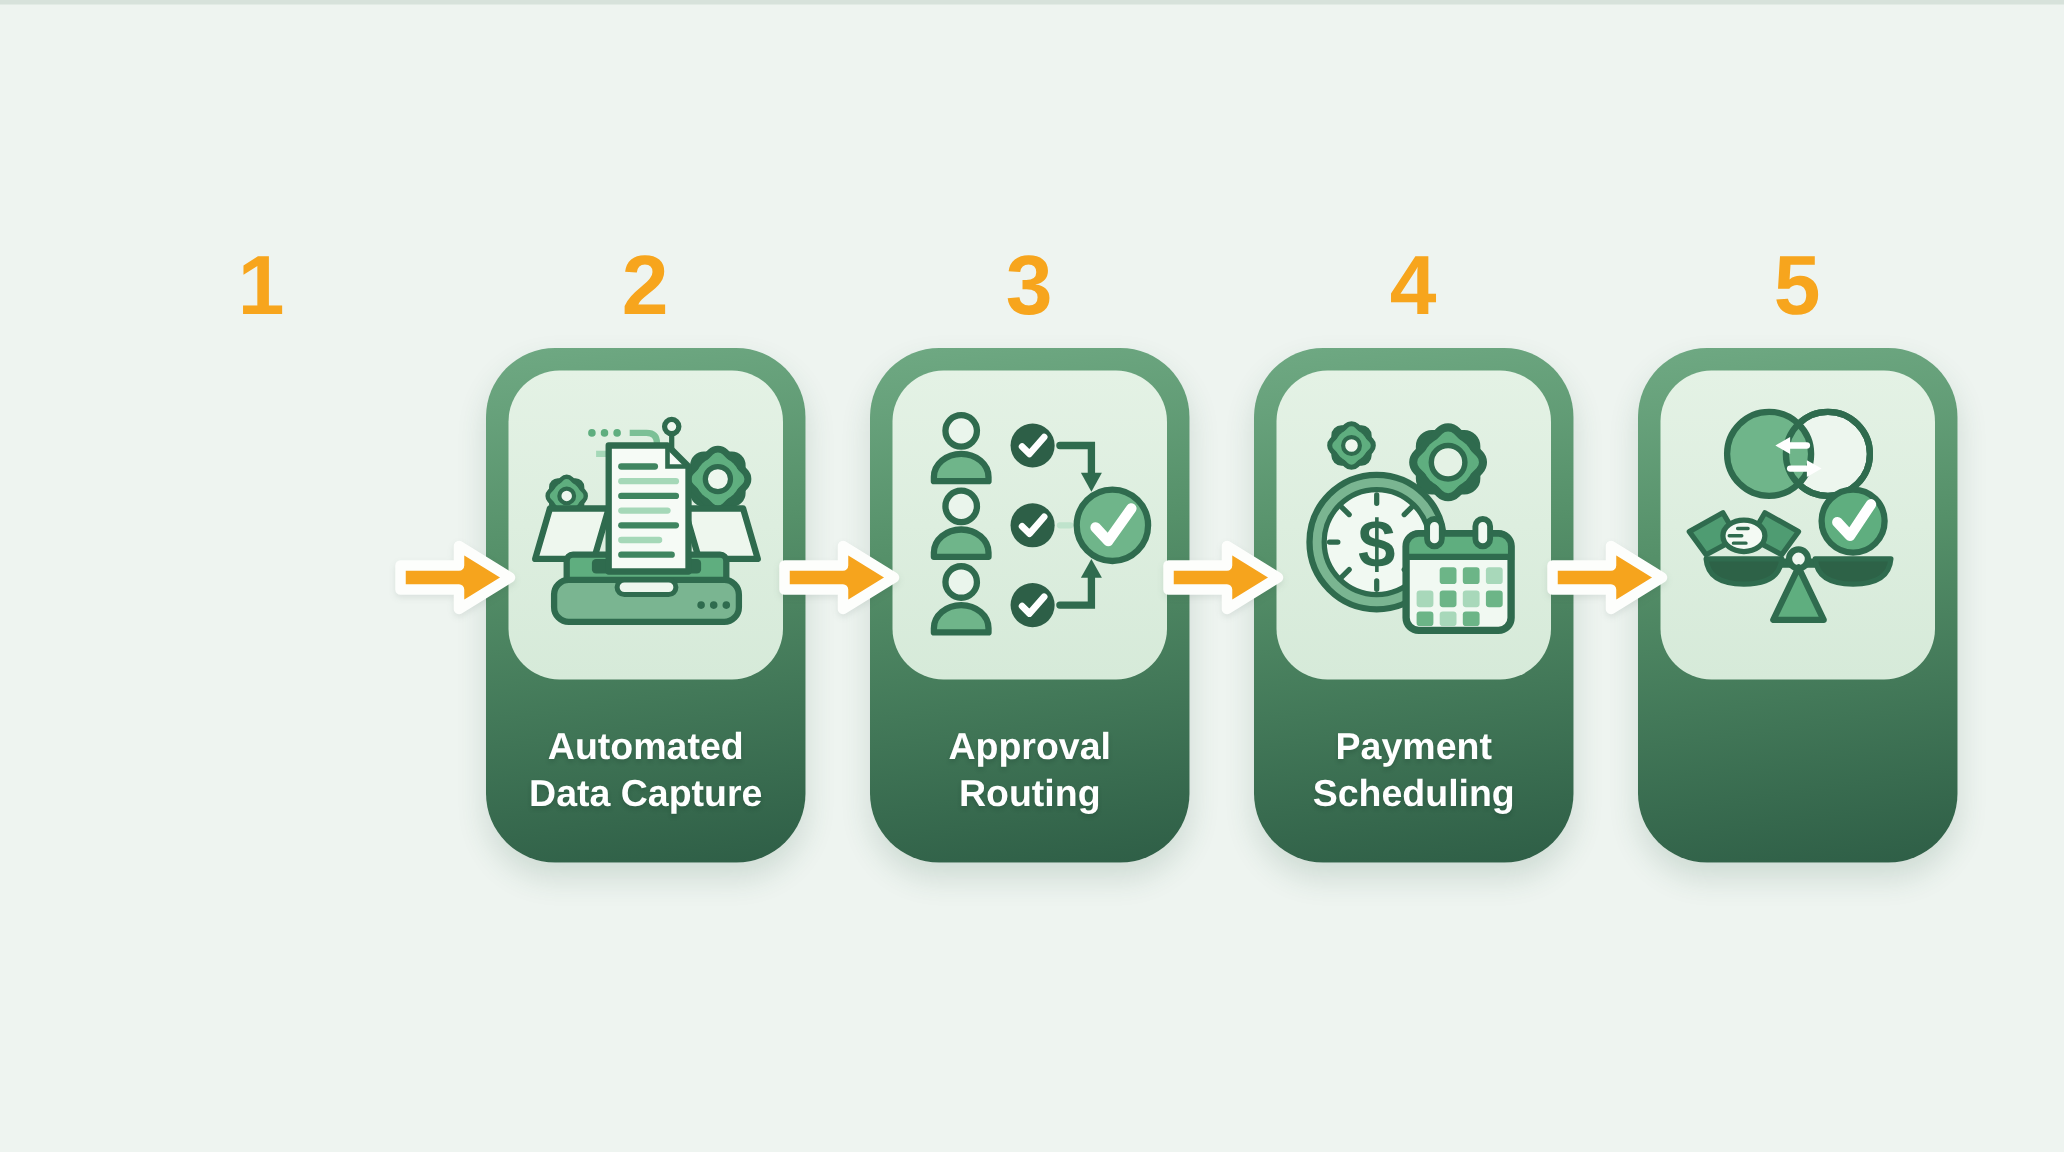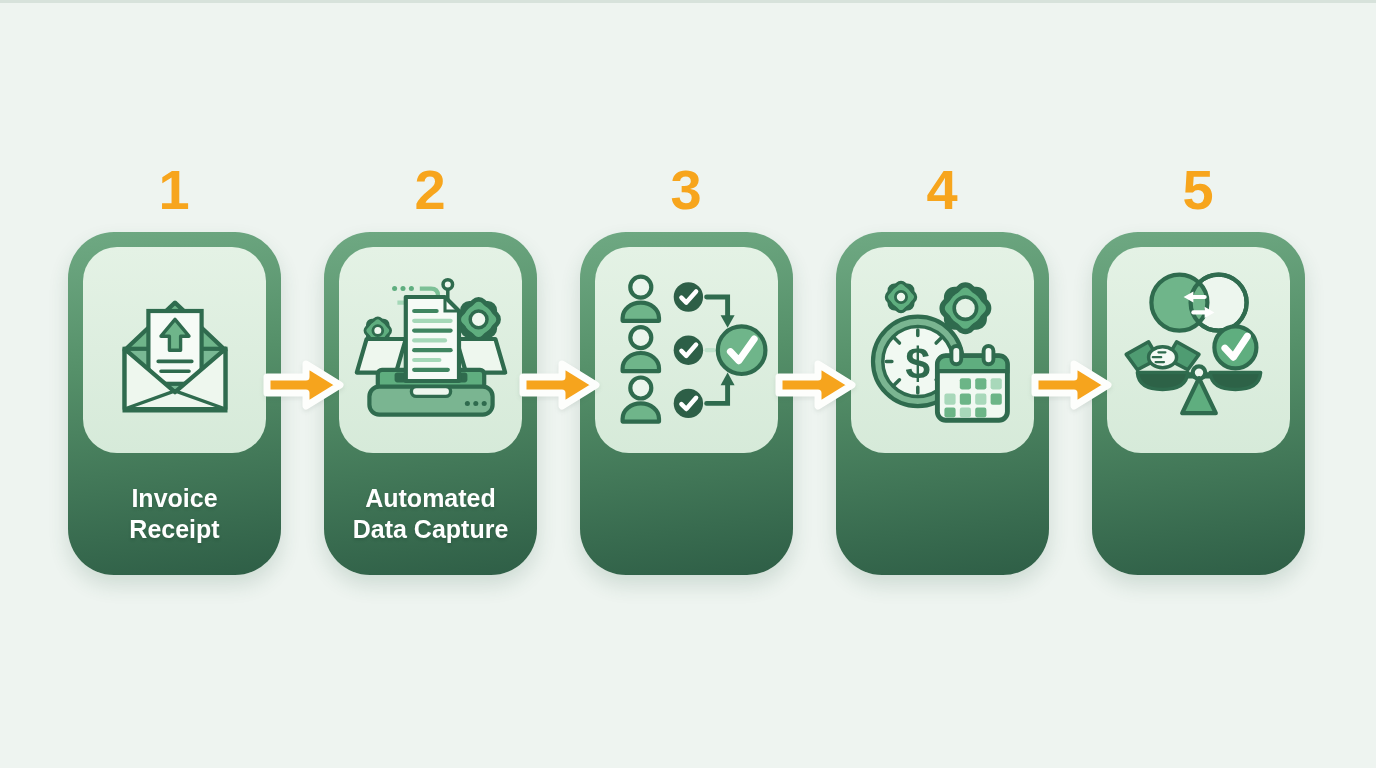--- a/index.html
+++ b/index.html
@@ -76,35 +76,20 @@
         <circle r="10.5" fill="#2d5f47"></circle>
         <path d="M-5,0.5 L-1.5,4 L5.5,-4" stroke="#ffffff" stroke-width="3.2" fill="none" stroke-linecap="round" stroke-linejoin="round"></path>
       </g>
     </defs>
   </svg>
 
   <div class="steps">
 
     <div class="step">
       <div class="step-number">1</div>
-      <div class="card">
-        <div class="panel">
-          <svg width="168" height="168" viewBox="0 0 120 120">
-            <polygon points="24,58 60,24 96,58" fill="#6fb58a" stroke="#2f6b4e" stroke-width="3" stroke-linejoin="round"></polygon>
-            <rect x="24" y="57" width="72" height="44" fill="#79b894" stroke="#2f6b4e" stroke-width="3"></rect>
-            <rect x="41" y="30" width="38" height="52" fill="#f6fbf6" stroke="#2f6b4e" stroke-width="3"></rect>
-            <path d="M56,58 V48 H50 L60,36 L70,48 H64 V58 Z" fill="#6fb58a" stroke="#2f6b4e" stroke-width="2.4" stroke-linejoin="round"></path>
-            <path d="M48,66 H72 M50,73 H70" stroke="#2f6b4e" stroke-width="2.6" stroke-linecap="round"></path>
-            <polygon points="24,57 60,88 96,57 96,100 24,100" fill="#eef7ee" stroke="#2f6b4e" stroke-width="3" stroke-linejoin="round"></polygon>
-            <path d="M24,100 L60,87 M96,100 L60,87" stroke="#2f6b4e" stroke-width="2.4" stroke-linecap="round" fill="none"></path>
-          </svg>
-        </div>
-        <div class="step-label">Invoice
-Receipt</div>
-      </div>
     </div>
 
     <div class="step">
       <div class="step-number">2</div>
       <div class="card">
         <div class="panel">
           <svg width="168" height="168" viewBox="0 0 120 120">
             <use href="#gear" transform="translate(22,44) scale(0.7)"></use>
             <circle cx="22" cy="44" r="3.5" fill="#eef7ee" stroke="#2f6b4e" stroke-width="2"></circle>
             <use href="#gear" transform="translate(94,36) scale(1.1)"></use>
@@ -155,20 +140,22 @@
             <use href="#checkdot" transform="translate(61,96)"></use>
             <path d="M74,20 H89 V34" fill="none" stroke="#2f6b4e" stroke-width="3.5" stroke-linecap="round"></path>
             <polygon points="84,33 94,33 89,42" fill="#2f6b4e"></polygon>
             <path d="M74,96 H89 V82" fill="none" stroke="#2f6b4e" stroke-width="3.5" stroke-linecap="round"></path>
             <polygon points="84,83 94,83 89,74" fill="#2f6b4e"></polygon>
             <path d="M74,58 h5" stroke="#bfe3cc" stroke-width="3" stroke-linecap="round"></path>
             <circle cx="99" cy="58" r="17" fill="#6fb58a" stroke="#2f6b4e" stroke-width="3"></circle>
             <path d="M91,59 L97,65.5 L108,50" fill="none" stroke="#ffffff" stroke-width="5" stroke-linecap="round" stroke-linejoin="round"></path>
           </svg>
         </div>
+        <div class="step-label">Approval
+Routing</div>
       </div>
     </div>
 
     <div class="step">
       <div class="step-number">4</div>
       <div class="card">
         <div class="panel">
           <svg width="168" height="168" viewBox="0 0 120 120">
             <use href="#gear" transform="translate(30,20) scale(0.8)"></use>
             <circle cx="30" cy="20" r="4" fill="#eef7ee" stroke="#2f6b4e" stroke-width="2"></circle>
@@ -187,20 +174,22 @@
             <rect x="94" y="78" width="8" height="8" rx="1.5" fill="#a8d8ba"></rect>
             <rect x="61" y="89" width="8" height="8" rx="1.5" fill="#a8d8ba"></rect>
             <rect x="72" y="89" width="8" height="8" rx="1.5" fill="#6cb587"></rect>
             <rect x="83" y="89" width="8" height="8" rx="1.5" fill="#a8d8ba"></rect>
             <rect x="94" y="89" width="8" height="8" rx="1.5" fill="#6cb587"></rect>
             <rect x="61" y="99" width="8" height="7" rx="1.5" fill="#6cb587"></rect>
             <rect x="72" y="99" width="8" height="7" rx="1.5" fill="#a8d8ba"></rect>
             <rect x="83" y="99" width="8" height="7" rx="1.5" fill="#6cb587"></rect>
           </svg>
         </div>
+        <div class="step-label">Payment
+Scheduling</div>
       </div>
     </div>
 
     <div class="step">
       <div class="step-number">5</div>
       <div class="card">
         <div class="panel">
           <svg width="168" height="168" viewBox="0 0 120 120">
             <circle cx="74" cy="24" r="20" fill="#edf6ee" stroke="#2f6b4e" stroke-width="3"></circle>
             <circle cx="46" cy="24" r="20" fill="#6fb58a" stroke="#2f6b4e" stroke-width="3"></circle>

